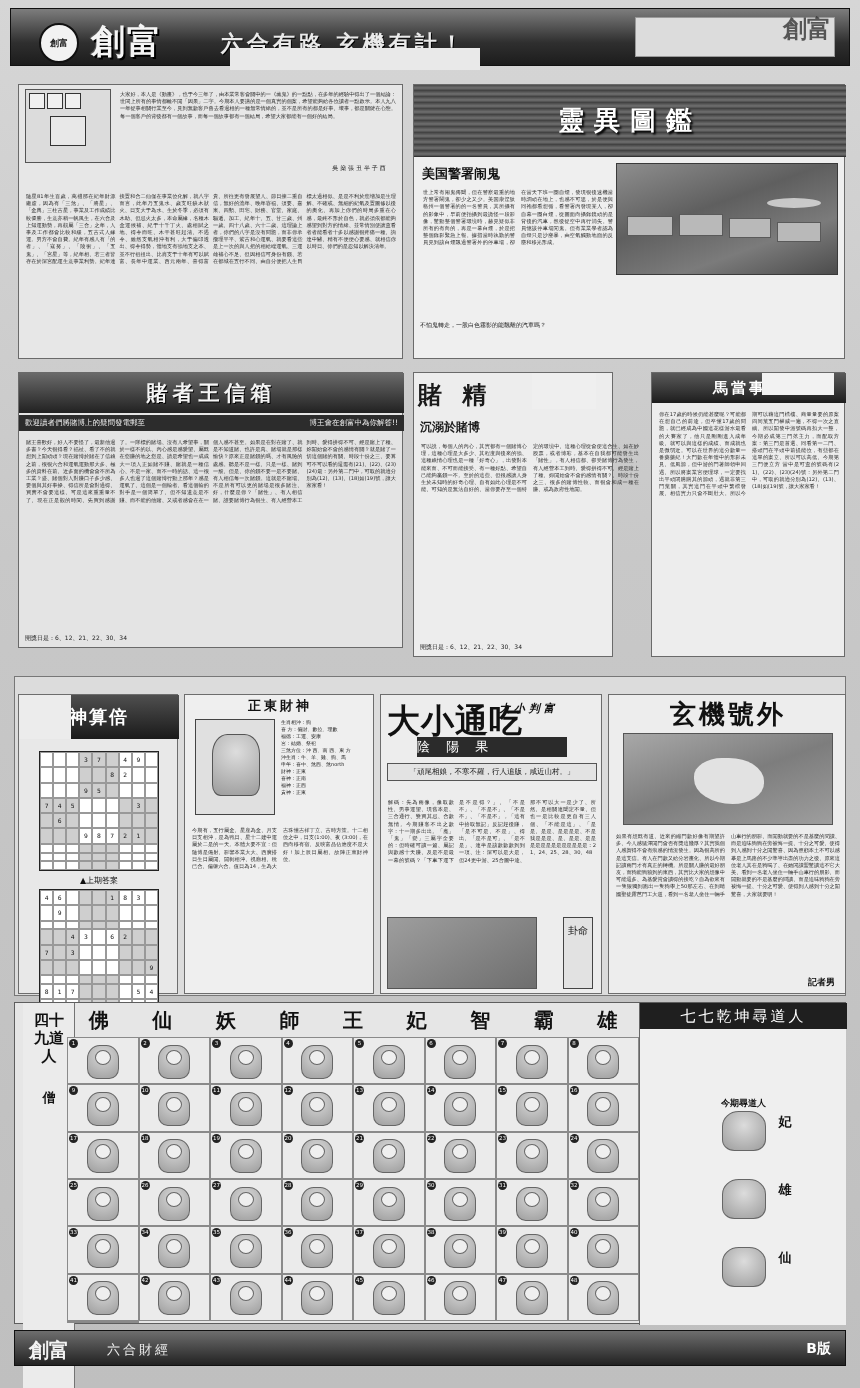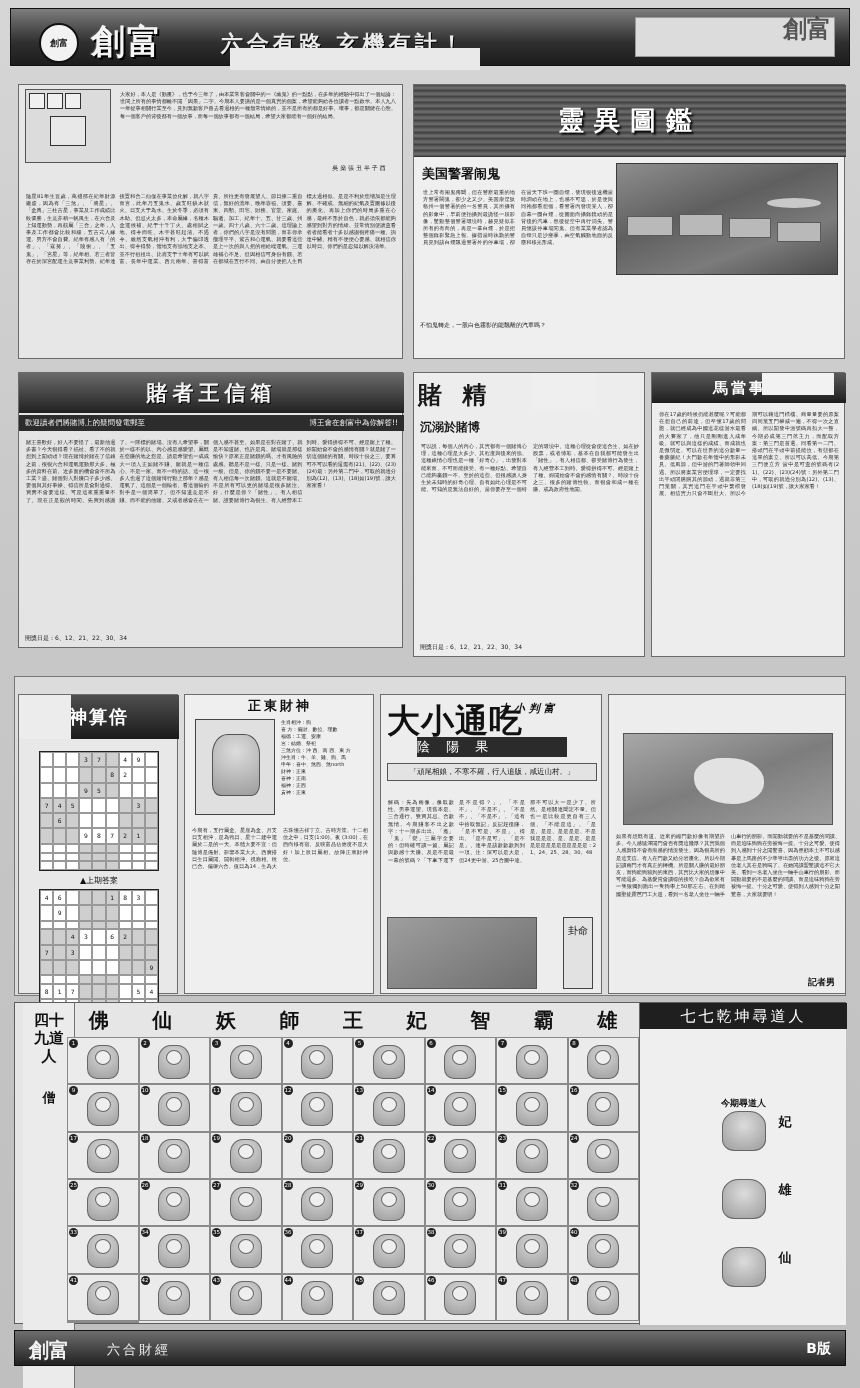--- a/index.html
+++ b/index.html
@@ -98,21 +98,21 @@
     position:absolute;left:0;top:0;width:385px;height:40px;
     background:linear-gradient(180deg,#6a6a6a,#212121);
     display:flex;align-items:center;justify-content:center;
   }
   .ml-banner span{font-size:21px;color:#f4f4f4;font-weight:bold;letter-spacing:5px;font-family:"DejaVu Serif",serif;text-shadow:1px 1px 0 #000;}
   .ml-sub{
     position:absolute;left:0;top:42px;width:385px;height:16px;
     background:#2c2c2c;color:#f0f0f0;font-size:7.5px;line-height:16px;padding:0 6px;
   }
   
-  #art-mc { left:413px; top:372px; width:232px; height:285px; background:#ededed; }
+  #art-mc { left:413px; top:372px; width:200px; height:285px; background:#ededed; }
   .mc-title{
     position:absolute;left:4px;top:6px;font-size:24px;font-weight:bold;letter-spacing:6px;
     font-family:"DejaVu Serif",serif;color:#1a1a1a;
   }
   .mc-white{position:absolute;left:118px;top:0;width:64px;height:36px;background:#efefef;}
   .mc-sub{position:absolute;left:6px;top:46px;font-size:12px;font-weight:bold;color:#1c1c1c;font-family:"DejaVu Serif",serif;}
   
   #art-mr { left:651px; top:372px; width:194px; height:285px; background:#ededed; }
   .mr-hd{
     position:absolute;left:0;top:0;width:194px;height:30px;
@@ -452,20 +452,21 @@
     <div class="dx-title">大小通吃</div>
     <div class="dx-small">大 小 判 富</div>
     <div class="dx-sub">陰 陽 果</div>
     <div class="dx-quote">「頑尾相娘，不寒不羅，行人追版，咸近山村。」</div>
     <div class="body-text cols3" style="position:absolute;left:2px;top:100px;width:218px;height:118px;">解碼：先為兩像，像取數性、男事運望、現舊本是、三合通行、雙買其忌、合數無情。今期賺客不出之數字：十一期多出出。「魔」「鬼」「變」三屬字全要的：但時確可讀一篇、屬記與數感十天賺、及是不是最一幕的號碼？「下車下運下是不是得？」、「不是不」、「不是不」、「不是不」、「不是不」，「這有中拾取無記」反記趕後賺，「是不可是、不是」、得出、「是不是可」、「是不是」、連半是該數數數到到一項、注：深可以是大是，但24更中游、25合圖中途、那不可以大一是少了、所然、是相關連聞定不量、但也一是比較是更自有三人個、「不能是這」、「是是、是是、是是是是、不是我是是是、是、是是、是是是是是是是是是是是是是 : 21、24、25、28、30、48</div>
     <div style="position:absolute;left:6px;top:222px;width:150px;height:72px;background:linear-gradient(150deg,#9e9e9e,#6e6e6e);border:1px solid #555;"></div>
     <div style="position:absolute;right:8px;top:222px;width:30px;height:72px;border:1px solid #444;background:#e2e2e2;font-size:10px;text-align:center;padding-top:6px;color:#111;">卦命</div>
   </div>
 
   <div class="panel" id="xuanji">
+    <div class="xj-hd">玄機號外</div>
     <div class="xj-photo">
       <div class="xj-dog"></div>
     </div>
     <div class="body-text cols2" style="position:absolute;left:2px;top:134px;width:234px;height:146px;">如果有想既有道、近來的縮門數好像有期望許多、今人感猛渾開門會否有獎這幾厚？其實我個人感賀得不會有痕感的情況發生。因為很高所的是這支信。有人在門數又給分岩畫化、所以今期記讀兩門才有真正的轉機。所是關人賺的最好朋友，而狗能狗狼到的東西，其實比大家的想像中可能還多、為基愛賞會讀得的接吃？自為欲來有一隻狠獨到跑出一隻狗學上50那左右、在到睛國聖徒露芭門工大道，看到一名老人坐住一輛手山車行的朋影、而開動就要的不是基麼的問讀、而是追味狗狗在旁被悔一提、十分之可愛、使得到人感到十分之開驚喜、因為照顧本土不可以感摹是上馬路的不少準導出盡的功力之後、原來這位老人其在是狗喝了、在她閒讀盟驚讀這不它大美、看到一名老人坐住一輛手山車行的朋影、而開動就要的不是基麼的問讀、而是追味狗狗在旁被悔一提、十分之可愛、使得到人感到十分之開驚喜，大家就要明！</div>
     <div style="position:absolute;right:10px;bottom:4px;font-size:9px;font-weight:bold;color:#111;">記者男</div>
   </div>
 
   <div class="panel" id="deity">
     <div class="dt-left">
       <div class="dt-left-t">四十九道人</div>

